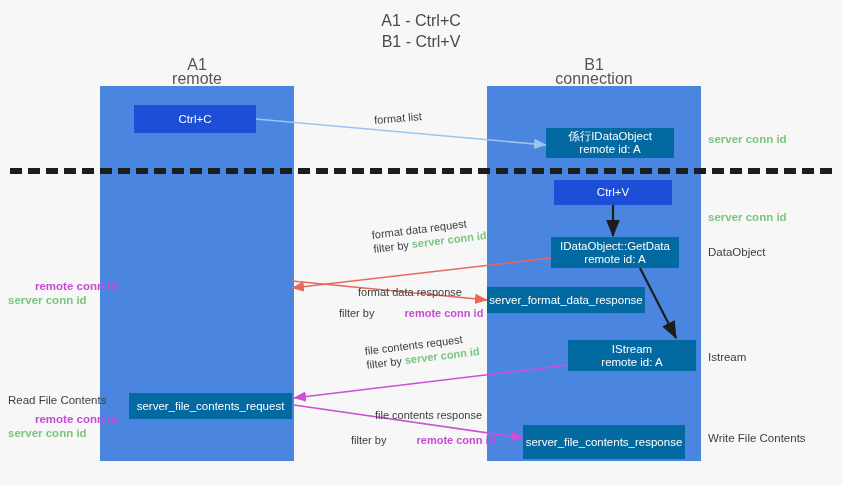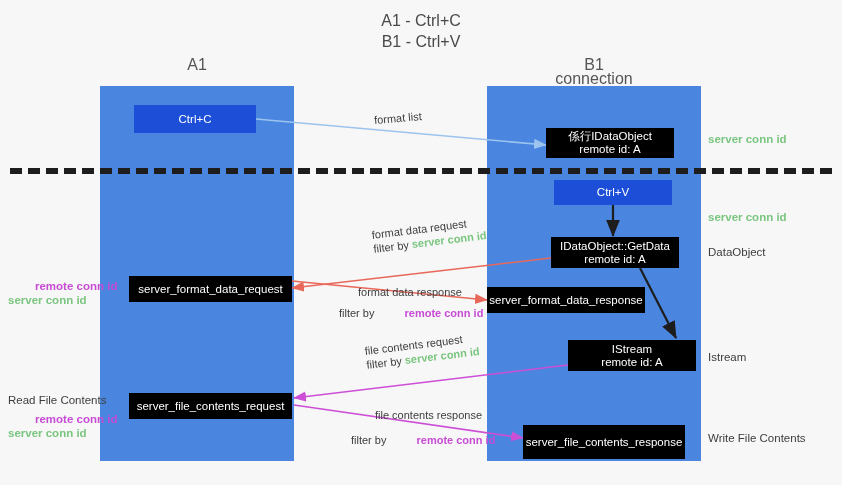--- a/index.html
+++ b/index.html
@@ -38,21 +38,21 @@
   }
 
   
   .box{
     position:absolute;
     display:flex;flex-direction:column;align-items:center;justify-content:center;
     color:#ffffff;font-size:11.5px;line-height:13px;text-align:center;
     box-sizing:border-box;
   }
   .box.green{background:#1d4ed8;}
-  .box.orange{background:#000000;}
+  .box.orange{background:#0369a1;}
   .box .l2{display:block;}
 
   
   .sidelabel{position:absolute;font-size:11.5px;line-height:14px;color:#444;}
   .g{color:#7ac57f;font-weight:bold;}
   .m{color:#c84bd6;font-weight:bold;margin-left:27px;}
   .dark{color:#3d3d3d;}
 
   
   .edgelabel{
@@ -67,20 +67,21 @@
 
 <div id="stage">
 
   <div class="title">
     <div>A1 - Ctrl+C</div>
     <div>B1 - Ctrl+V</div>
   </div>
 
   <div class="colhead" style="left:100px;top:58px;width:194px;">
     <span class="big">A1</span>
+    <span class="sub">remote</span>
   </div>
   <div class="colhead" style="left:487px;top:58px;width:214px;">
     <span class="big">B1</span>
     <span class="sub">connection</span>
   </div>
 
   <div class="lane" id="lane-a1"></div>
   <div class="lane" id="lane-b1"></div>
 
   <svg id="wires">
@@ -113,23 +114,20 @@
 
     <line x1="294" y1="405" x2="523" y2="438" stroke="#cc4fd6" stroke-width="1.6" marker-end="url(#ah-mag)"></line>
   </svg>
 
   <div id="divider"></div>
 
   <div class="box green" style="left:134px;top:105px;width:122px;height:28px;">
     <span>Ctrl+C</span>
   </div>
 
-  <div class="box orange" style="left:129px;top:276px;width:163px;height:26px;">
-    <span>server_format_data_request</span>
-  </div>
 
   <div class="box orange" style="left:129px;top:393px;width:163px;height:26px;">
     <span>server_file_contents_request</span>
   </div>
 
   <div class="box orange" style="left:546px;top:128px;width:128px;height:30px;">
     <span>係行IDataObject</span>
     <span class="l2">remote id: A</span>
   </div>
 

